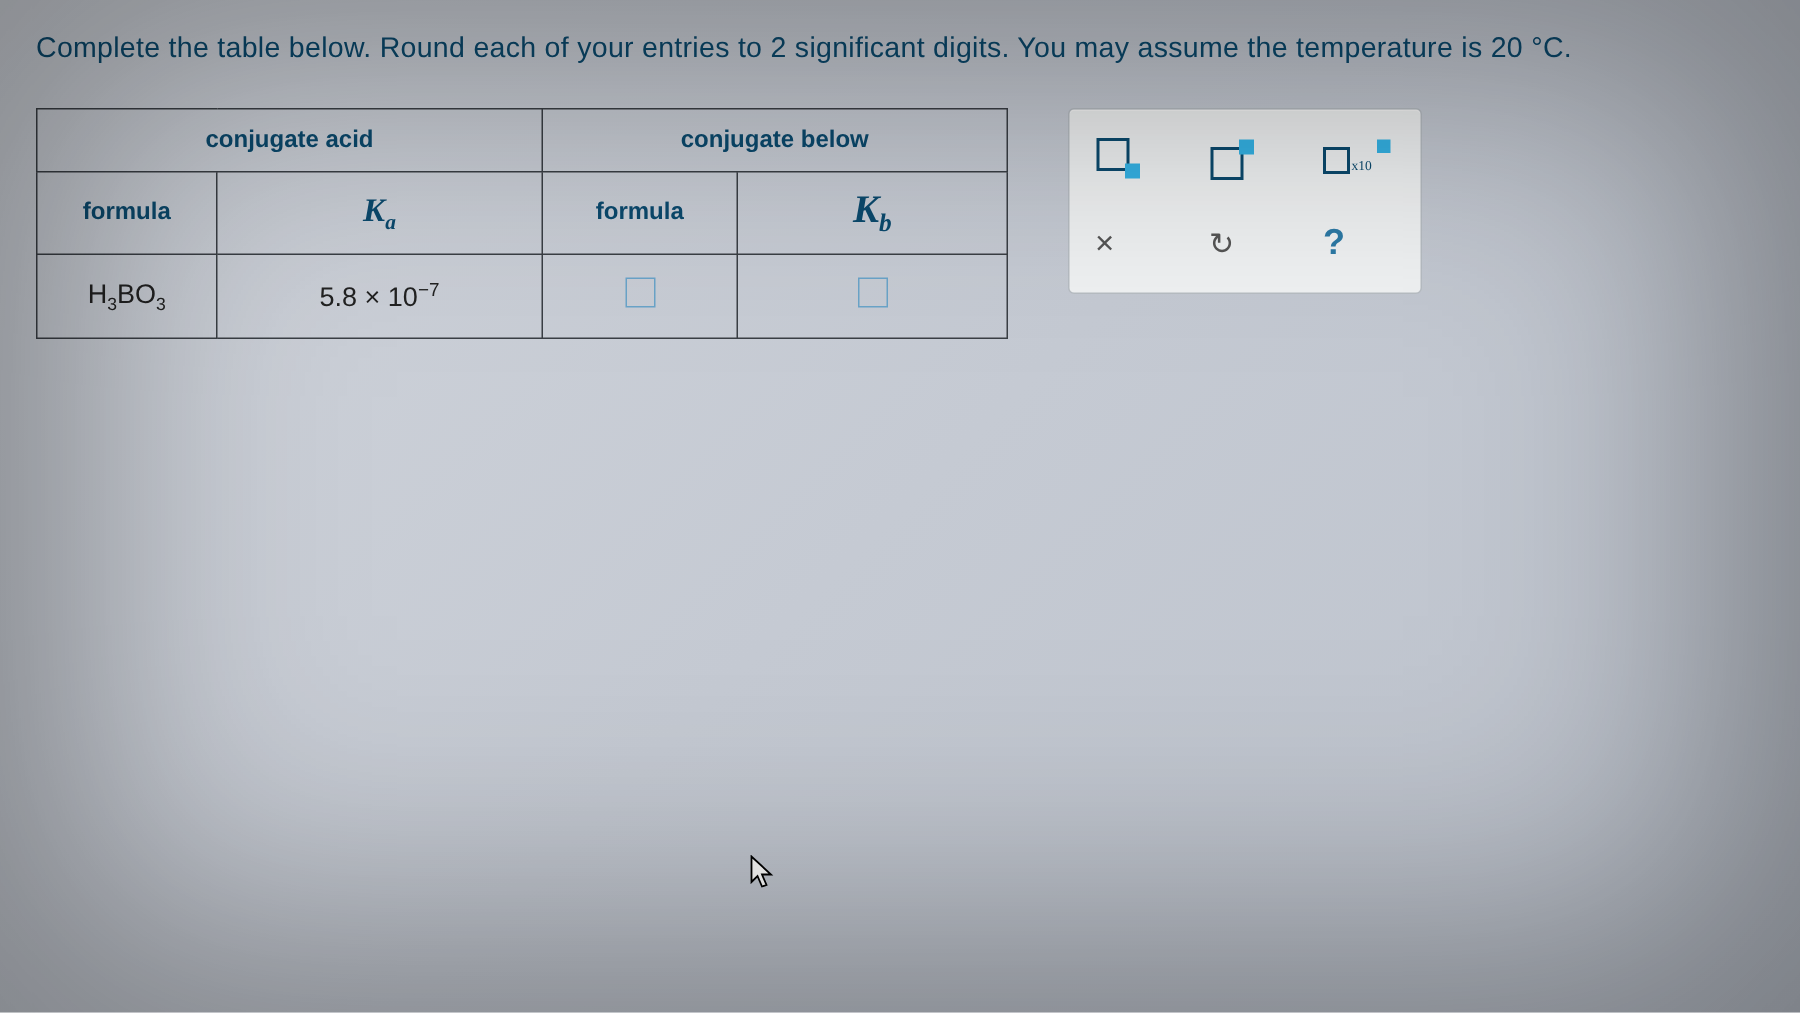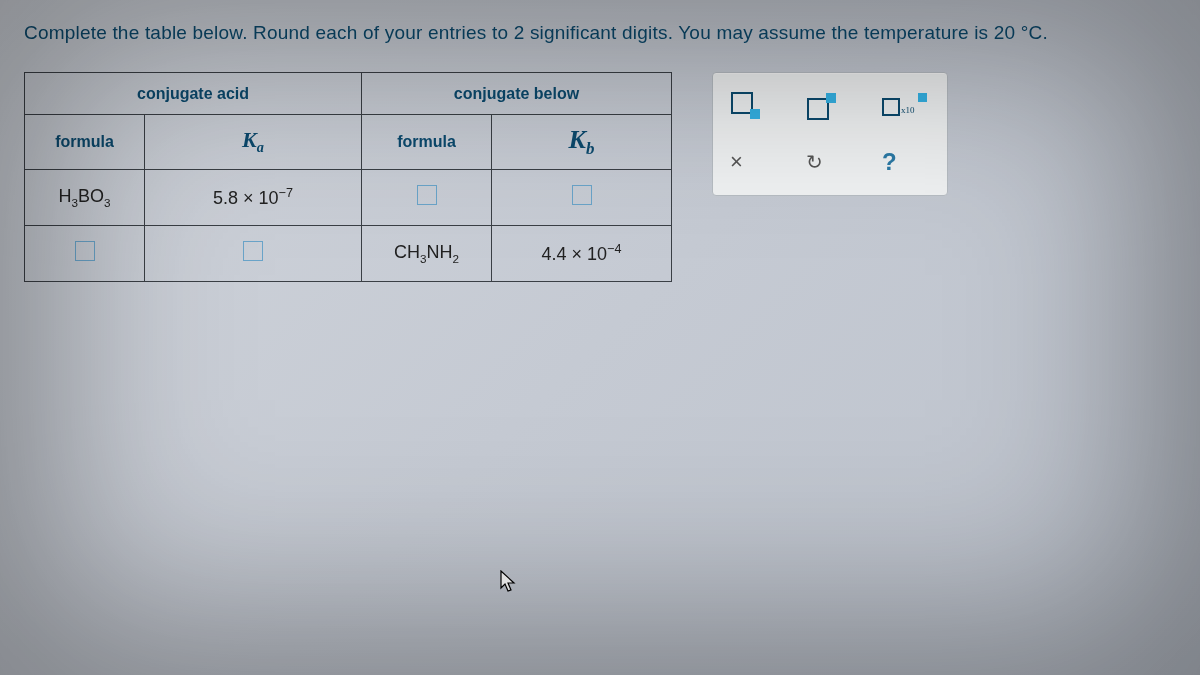--- a/index.html
+++ b/index.html
@@ -128,26 +128,20 @@
       </tr>
 
       <tr>
         <td class="chem">H<sub>3</sub>BO<sub>3</sub></td>
         <td class="sci">5.8 × 10<sup>−7</sup></td>
         <td><span class="blank"></span></td>
         <td><span class="blank"></span></td>
       </tr>
 
 
-      <tr>
-        <td><span class="blank"></span></td>
-        <td><span class="blank"></span></td>
-        <td class="chem">CH<sub>3</sub>NH<sub>2</sub></td>
-        <td class="sci">4.4 × 10<sup>−4</sup></td>
-      </tr>
     </tbody>
       </table>
 
     <div class="toolbox">
       <div class="tool" title="subscript-template">
         <svg width="34" height="30" viewBox="0 0 34 30">
           <rect x="2" y="2" width="20" height="20" fill="none" stroke="#0b4a6e" stroke-width="2"></rect>
           <rect x="20" y="18" width="10" height="10" fill="#35b3e6"></rect>
         </svg>
       </div>

